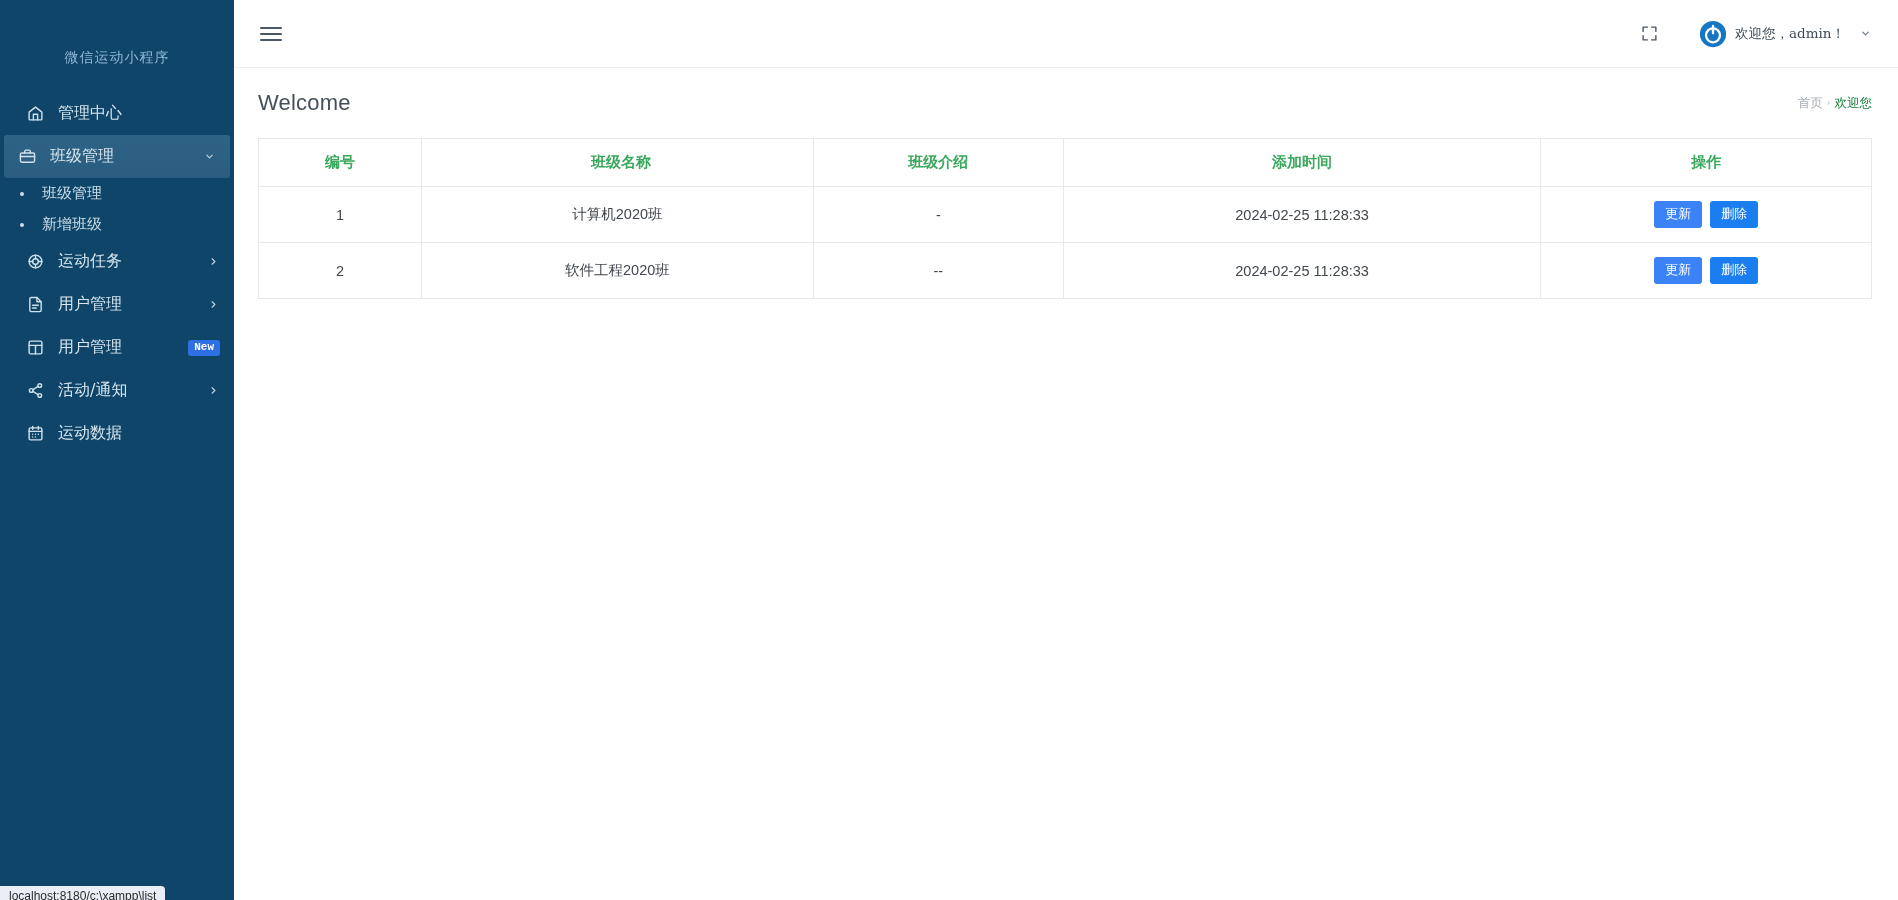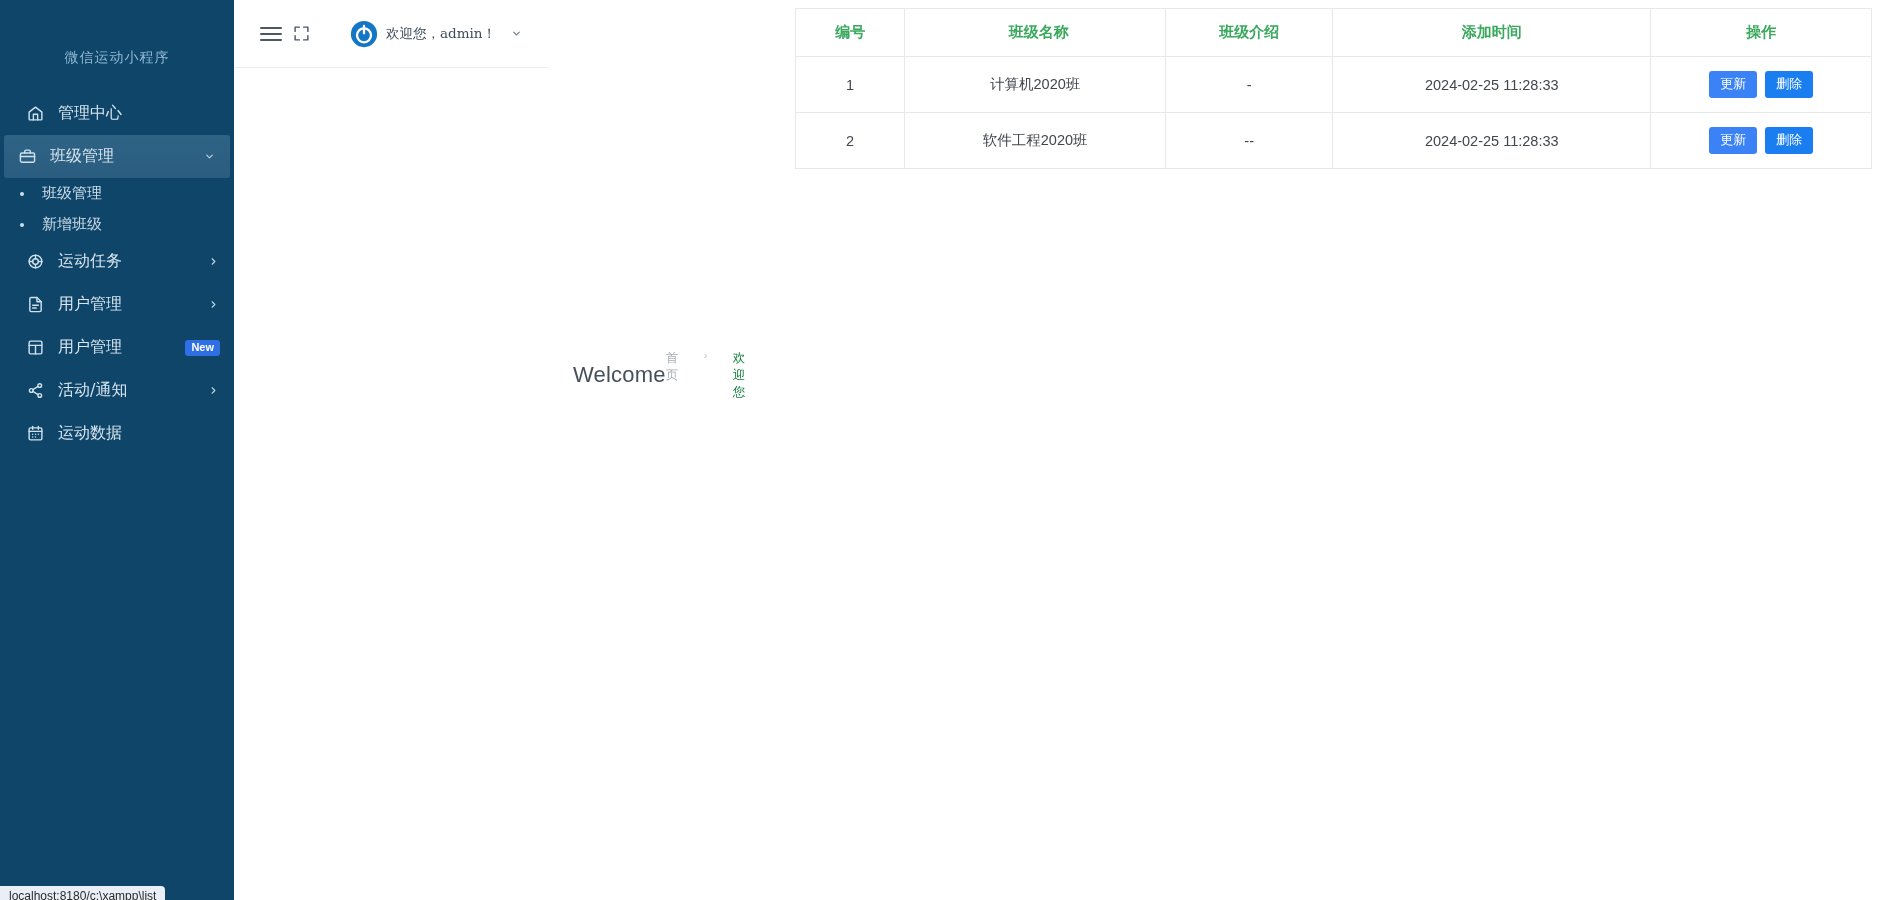--- a/index.html
+++ b/index.html
@@ -77,21 +77,21 @@
   }
   .nav-arrow svg { width: 11px; height: 11px; }
   .badge-new {
     background: #2f6fe4;
     color: #ffffff;
     font-size: 11px;
     font-weight: bold;
     border-radius: 3px;
     padding: 2px 6px 3px 6px;
     line-height: 1;
-    font-family: Liberation Sans, sans-serif;
+    font-family: Liberation Mono, monospace;
   }
   .submenu { list-style: none; }
   .submenu-item {
     display: flex;
     align-items: center;
     height: 31px;
     padding-left: 20px;
     color: #cbdeea;
     font-size: 15px;
     cursor: pointer;
@@ -119,20 +119,21 @@
     overflow: hidden;
     max-width: 172px;
   }
 
   
   .main {
     flex: 1 1 auto;
     height: 742px;
     background: #ffffff;
     display: flex;
+    flex-direction: column;
     position: relative;
   }
   .topbar {
     height: 68px;
     min-height: 68px;
     background: #ffffff;
     border-bottom: 1px solid #eceef0;
     display: flex;
     align-items: center;
     padding: 0 26px 0 24px;
@@ -184,24 +185,24 @@
   }
   .page-title {
     font-size: 22px;
     color: #46505c;
     font-weight: 400;
     letter-spacing: .2px;
     font-family: "Liberation Sans", sans-serif;
   }
   .breadcrumb {
     margin-left: auto;
-    display: flex; gap: 24px;
+    display: flex; gap: 4px;
     font-size: 12.5px;
     color: #a7aeb7;
-    font-family: Liberation Mono, monospace;
+    font-family: Liberation Serif, serif;
   }
   .breadcrumb .sep { color: #c2c8cf; font-size: 11px; }
   .breadcrumb .crumb { cursor: pointer; }
   .breadcrumb .crumb.current { color: #15803d; cursor: default; }
 
   .content {
     flex: 1 1 auto;
     padding: 8px 26px 0 24px;
     overflow: hidden;
   }

